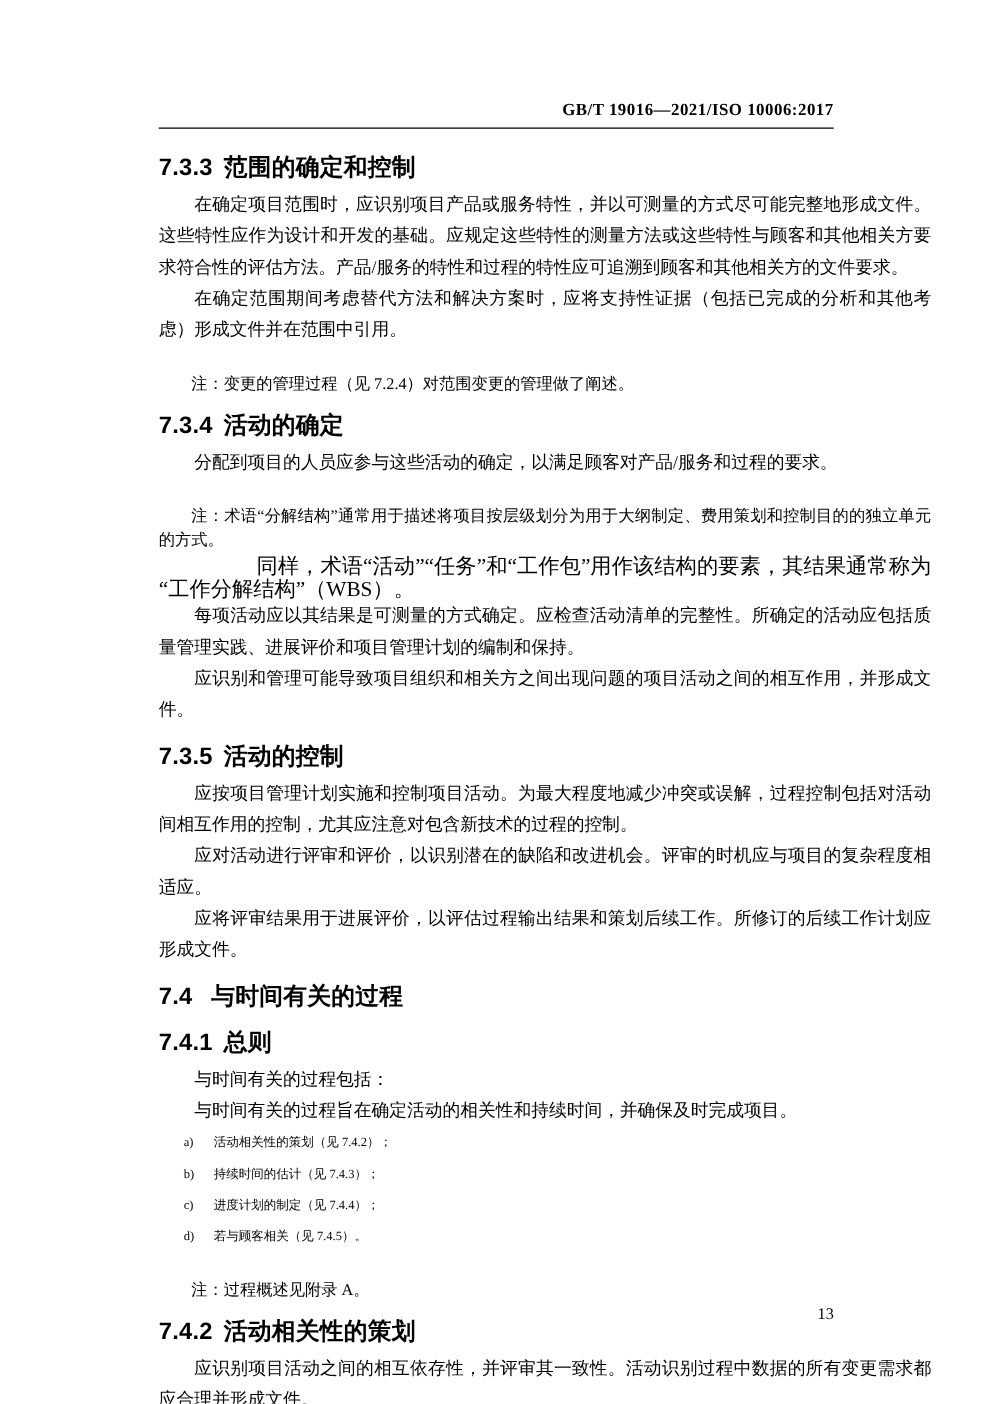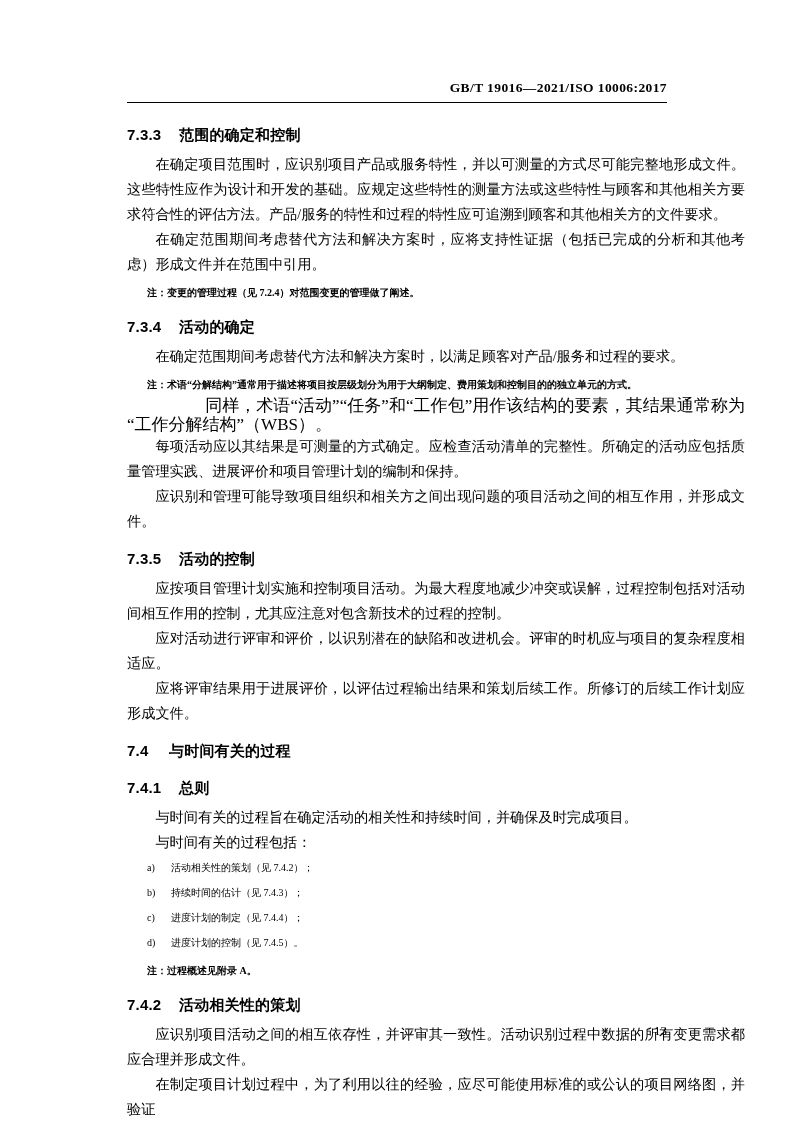--- a/index.html
+++ b/index.html
@@ -55,43 +55,42 @@
   .body-text {
     font-size: 14.2px;
     line-height: 25px;
     text-align: justify;
     text-justify: inter-ideograph;
     text-indent: 2em;
     margin-bottom: 0px;
   }
   .heading {
     font-family: "Liberation Sans", "DejaVu Sans", sans-serif;
-    font-size: 15px;
+    font-size: 19px;
     font-weight: bold;
     line-height: 24px;
     margin-top: 13px;
     margin-bottom: 5px;
     letter-spacing: 0.2px;
   }
   .heading .num {
     display: inline-block;
     min-width: 52px;
   }
   .heading.h2 .num {
     min-width: 42px;
   }
   .note {
-    font-size: 10px;
+    font-size: 13px;
     line-height: 19px;
     text-align: justify;
     text-justify: inter-ideograph;
     text-indent: 2em;
-    margin-top: 6px;
+    margin-top: 20px;
     margin-bottom: 2px;
-    font-weight: bold;
   }
   .note-cont {
     font-size: 17px;
     line-height: 19px;
     text-align: justify;
     text-justify: inter-ideograph;
     text-indent: 4.6em;
     margin: 0;
   }
   .list-item {
@@ -100,21 +99,21 @@
     text-indent: 0;
     padding-left: 2em;
   }
   .list-item .lbl {
     display: inline-block;
     width: 2.4em;
   }
   .footer-page {
     position: absolute;
     right: 88px;
-    bottom: 84px;
+    bottom: 64px;
     font-family: "Liberation Serif", "DejaVu Serif", serif;
     font-size: 13px;
   }
 </style>
 </head>
 <body>
 
 <div class="page">
 
   <div class="header">
@@ -128,54 +127,54 @@
     <p class="heading">
       <span class="num">7.3.3</span><span>范围的确定和控制</span>
     </p>
     <p class="body-text">在确定项目范围时，应识别项目产品或服务特性，并以可测量的方式尽可能完整地形成文件。这些特性应作为设计和开发的基础。应规定这些特性的测量方法或这些特性与顾客和其他相关方要求符合性的评估方法。产品/服务的特性和过程的特性应可追溯到顾客和其他相关方的文件要求。</p>
     <p class="body-text">在确定范围期间考虑替代方法和解决方案时，应将支持性证据（包括已完成的分析和其他考虑）形成文件并在范围中引用。</p>
     <p class="note">注：变更的管理过程（见 7.2.4）对范围变更的管理做了阐述。</p>
 
     <p class="heading">
       <span class="num">7.3.4</span><span>活动的确定</span>
     </p>
-    <p class="body-text">在确定范围期间考虑替代方法和解决方案时，以满足顾客对产品/服务和过程的要求。</p>
+    <p class="body-text">分配到项目的人员应参与这些活动的确定，以满足顾客对产品/服务和过程的要求。</p>
     <p class="note">注：术语“分解结构”通常用于描述将项目按层级划分为用于大纲制定、费用策划和控制目的的独立单元的方式。</p>
     <p class="note-cont">同样，术语“活动”“任务”和“工作包”用作该结构的要素，其结果通常称为“工作分解结构”（WBS）。</p>
     <p class="body-text">每项活动应以其结果是可测量的方式确定。应检查活动清单的完整性。所确定的活动应包括质量管理实践、进展评价和项目管理计划的编制和保持。</p>
     <p class="body-text">应识别和管理可能导致项目组织和相关方之间出现问题的项目活动之间的相互作用，并形成文件。</p>
 
     <p class="heading">
       <span class="num">7.3.5</span><span>活动的控制</span>
     </p>
     <p class="body-text">应按项目管理计划实施和控制项目活动。为最大程度地减少冲突或误解，过程控制包括对活动间相互作用的控制，尤其应注意对包含新技术的过程的控制。</p>
     <p class="body-text">应对活动进行评审和评价，以识别潜在的缺陷和改进机会。评审的时机应与项目的复杂程度相适应。</p>
     <p class="body-text">应将评审结果用于进展评价，以评估过程输出结果和策划后续工作。所修订的后续工作计划应形成文件。</p>
 
     <p class="heading h2">
       <span class="num">7.4</span><span>与时间有关的过程</span>
     </p>
 
     <p class="heading">
       <span class="num">7.4.1</span><span>总则</span>
     </p>
+    <p class="body-text">与时间有关的过程包括：</p>
     <p class="body-text">与时间有关的过程旨在确定活动的相关性和持续时间，并确保及时完成项目。</p>
-    <p class="body-text">与时间有关的过程包括：</p>
 
     <p class="list-item">
       <span class="lbl">a)</span><span>活动相关性的策划（见 7.4.2）；</span>
     </p>
     <p class="list-item">
       <span class="lbl">b)</span><span>持续时间的估计（见 7.4.3）；</span>
     </p>
     <p class="list-item">
       <span class="lbl">c)</span><span>进度计划的制定（见 7.4.4）；</span>
     </p>
     <p class="list-item">
-      <span class="lbl">d)</span><span>进度计划的控制（见 7.4.5）。</span>
+      <span class="lbl">d)</span><span>若与顾客相关（见 7.4.5）。</span>
     </p>
     <p class="note">注：过程概述见附录 A。</p>
 
     <p class="heading">
       <span class="num">7.4.2</span><span>活动相关性的策划</span>
     </p>
     <p class="body-text">应识别项目活动之间的相互依存性，并评审其一致性。活动识别过程中数据的所有变更需求都应合理并形成文件。</p>
     <p class="body-text">在制定项目计划过程中，为了利用以往的经验，应尽可能使用标准的或公认的项目网络图，并验证</p>
 
   </div>

